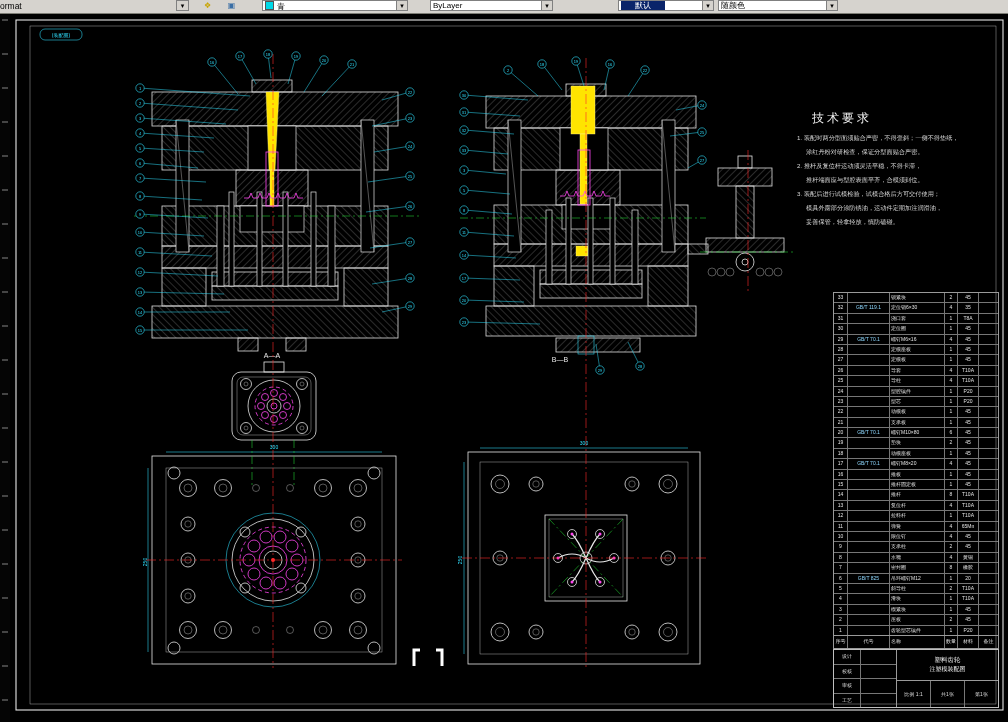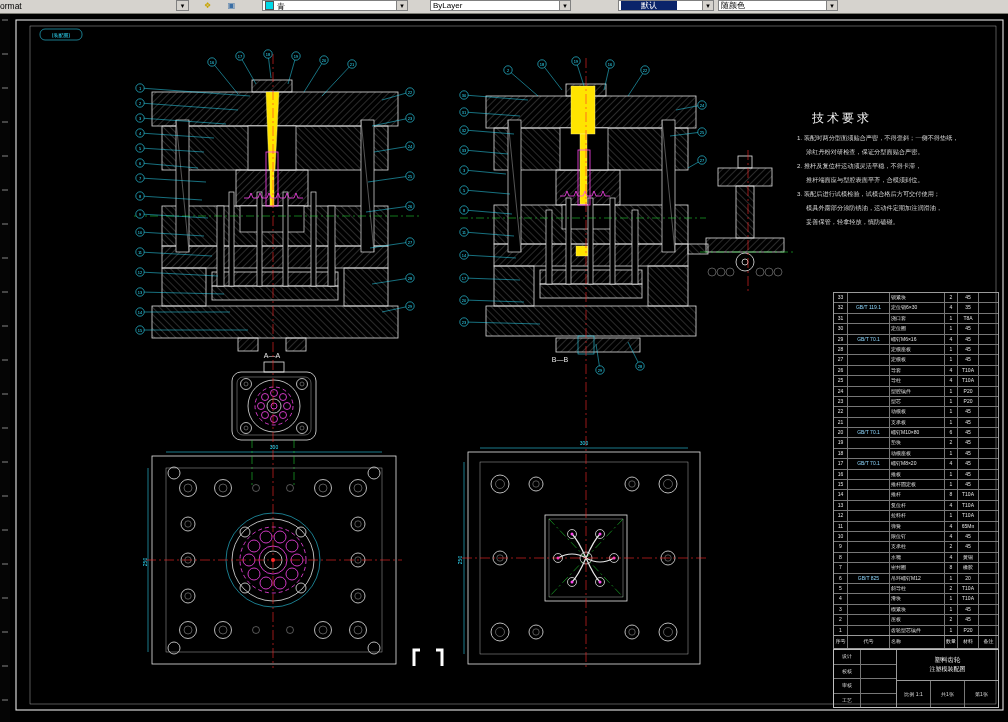--- a/index.html
+++ b/index.html
@@ -14,21 +14,21 @@
   .tb-icon{position:absolute;top:1px;width:11px;height:10px;font-size:8px;
            line-height:10px;text-align:center;}
   .combo{position:absolute;top:0;height:11px;background:#fff;
          border:1px solid #808080;font-size:8px;line-height:9px;
          padding:0 12px 0 2px;box-sizing:border-box;white-space:nowrap;}
   .combo::after{content:"▾";position:absolute;right:0;top:0;width:10px;height:9px;
          background:#d6d3ce;border-left:1px solid #808080;font-size:7px;
          line-height:9px;text-align:center;}
   .swatch{display:inline-block;width:7px;height:7px;background:#00d9e8;
          vertical-align:-1px;margin-right:3px;border:1px solid #555;}
-  .sel{background:#0a246a;color:#fff;padding:0 20px;}
+  .sel{background:#0a246a;color:#fff;padding:0 14px;}
   .combo-stub{position:absolute;top:0;left:176px;width:13px;height:11px;
          background:#fff;border:1px solid #808080;box-sizing:border-box;}
   .combo-stub::after{content:"▾";position:absolute;right:0;top:0;width:11px;height:9px;
          background:#d6d3ce;font-size:7px;line-height:9px;text-align:center;}
 
   
   .leftbar{position:absolute;left:0;top:13px;width:10px;height:709px;background:#050505;z-index:4;}
   .leftbar::before{content:"";position:absolute;left:2px;top:6px;width:6px;height:690px;
          background:repeating-linear-gradient(to bottom,#454545 0 2px,transparent 2px 34px);}
 
@@ -90,21 +90,21 @@
 </style>
 </head>
 <body>
 
 <div class="toolbar">
   <span class="menu-frag">ormat</span>
   <span class="combo-stub"></span>
   <span class="tb-icon" style="left:202px;color:#c8a400;">❖</span>
   <span class="tb-icon" style="left:226px;color:#3a6ea5;">▣</span>
   <span class="combo" style="left:262px;width:146px;"><span class="swatch"></span><span>青</span></span>
-  <span class="combo" style="left:430px;width:141px;"><span>ByLayer</span></span>
+  <span class="combo" style="left:430px;width:123px;"><span>ByLayer</span></span>
   <span class="combo" style="left:618px;width:96px;"><span class="sel">默认</span></span>
   <span class="combo" style="left:718px;width:120px;"><span>随颜色</span></span>
 </div>
 
 <div class="leftbar"></div>
 
 <svg class="canvas" width="1008" height="722" viewBox="0 0 1008 722">
   <defs>
     <pattern id="hA" width="5" height="5" patternUnits="userSpaceOnUse" patternTransform="rotate(45)">
       <line x1="0" y1="0" x2="0" y2="5" stroke="#9f9f9f" stroke-width="0.55"></line>

